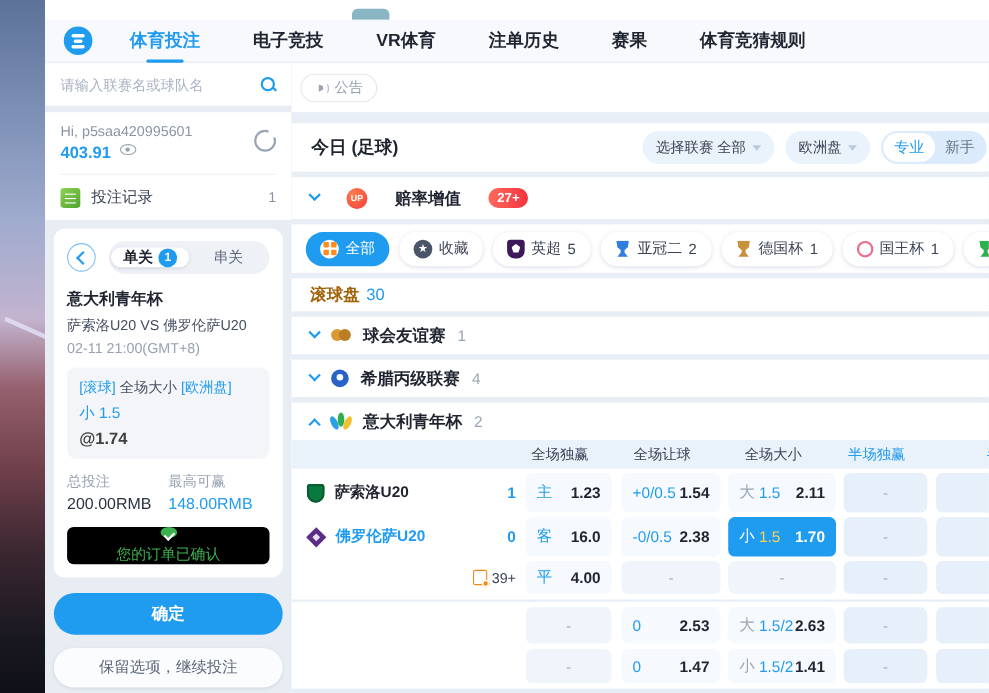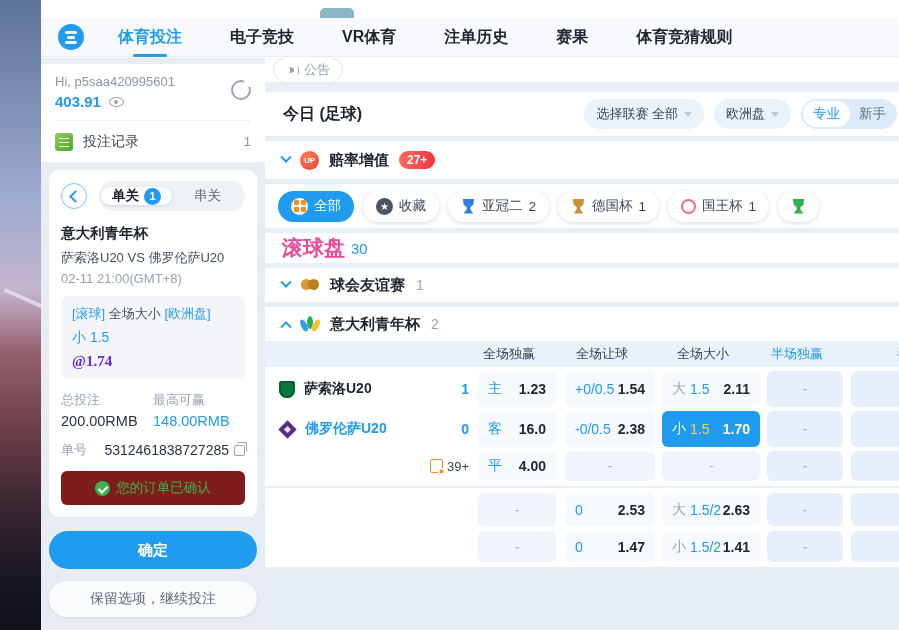--- a/index.html
+++ b/index.html
@@ -39,21 +39,21 @@
     background:transparent; font-family:inherit; }
   .search-row input::placeholder { color:#a9b3c4; }
   .search-icon { width:14px; height:14px; position:relative; flex:none; }
   .search-icon::before { content:""; position:absolute; left:0; top:0; width:9px; height:9px;
     border:2px solid #1f9bf0; border-radius:50%; }
   .search-icon::after { content:""; position:absolute; left:10px; top:10px; width:5px; height:2px;
     background:#1f9bf0; border-radius:1px; transform:rotate(45deg); }
 
   .user-card { margin-top:6px; background:#fff; padding:10px 14px 0; position:relative; }
   .greeting { font-size:13px; color:#8b95a5; }
-  .balance-row { display:flex; align-items:center; gap:8px; margin-top:4px; }
+  .balance-row { display:flex; align-items:flex-start; gap:8px; margin-top:4px; }
   .balance { font-size:15px; font-weight:bold; color:#1f9bf0; }
   .eye-icon { width:15px; height:10px; border:1.5px solid #98a2b2; border-radius:50%; position:relative; }
   .eye-icon::after { content:""; position:absolute; left:4px; top:2px; width:4px; height:4px;
     border-radius:50%; background:#98a2b2; }
   .refresh-icon { position:absolute; right:14px; top:16px; width:20px; height:20px;
     border:2px solid #9aa4b4; border-radius:50%; }
   .refresh-icon::after { content:""; position:absolute; right:-2px; top:-2px; width:7px; height:7px;
     background:#fff; }
   .record-row { display:flex; align-items:center; margin-top:10px; border-top:1px solid #eef1f5;
     height:42px; gap:10px; }
@@ -77,50 +77,50 @@
   .slip-tab.active { background:#fff; color:#1f2430; font-weight:bold; box-shadow:0 1px 3px rgba(120,130,150,.25); }
   .slip-badge { width:17px; height:17px; border-radius:50%; background:#1f9bf0; color:#fff;
     font-size:11px; font-weight:bold; display:flex; align-items:center; justify-content:center; }
   .slip-league { margin-top:13px; font-size:14.5px; font-weight:bold; color:#1f2430; }
   .slip-match  { margin-top:6px; font-size:13px; color:#454e60; }
   .slip-time   { margin-top:4px; font-size:13px; color:#97a1b1; }
   .sel-box { margin-top:10px; background:#f3f5f9; border-radius:8px; padding:9px 11px; }
   .sel-market { font-size:13px; color:#454e60; }
   .sel-market .blue { color:#1f9bf0; }
   .sel-pick { margin-top:6px; font-size:14px; color:#1f9bf0; }
-  .sel-odds { margin-top:6px; font-size:15px; font-weight:bold; color:#6d28d9;font-family:Liberation Serif, serif; }
+  .sel-odds { margin-top:6px; font-size:15px; font-weight:bold; color:#404040; }
   .totals { display:flex; margin-top:12px; }
   .totals .tcol { flex:1; }
   .tlabel { font-size:13px; color:#97a1b1; }
   .tvalue { margin-top:4px; font-size:14.5px; color:#2a3242; }
   .tvalue.blue { color:#1f9bf0; }
   .order-row { display:flex; align-items:center; margin-top:12px; }
   .order-label { font-size:13px; color:#97a1b1; }
   .order-no { margin-left:auto; font-size:14px; color:#2a3242; }
   .copy-icon { width:11px; height:11px; border:1.5px solid #9aa3b2; border-radius:2px;
     margin-left:5px; position:relative; background:#fff; }
   .copy-icon::before { content:""; position:absolute; left:2px; top:-4px; width:9px; height:9px;
     border:1.5px solid #9aa3b2; border-radius:2px; border-bottom:none; border-left:none; }
-  .confirm-banner { margin-top:12px; background:#7f1d1d; border-radius:6px; height:34px;
-    display:flex; align-items:center; justify-content:center; gap:6px; }
+  .confirm-banner { margin-top:12px; background:#000000; border-radius:6px; height:34px;
+    display:flex; align-items:center; justify-content:center; gap:6px;flex-direction:column; }
   .check-icon { width:15px; height:15px; border-radius:50%; background:#3db14f; position:relative; }
   .check-icon::after { content:""; position:absolute; left:5px; top:3px; width:4px; height:7px;
     border-right:2px solid #fff; border-bottom:2px solid #fff; transform:rotate(45deg); }
   .confirm-text { font-size:13.5px; color:#3db14f; }
   .confirm-btn { margin:14px 8px 0; height:38px; background:#1f9bf0; border:none; border-radius:19px;
     color:#fff; font-size:15px; font-weight:bold; width:208px; display:block; font-family:inherit; }
   .keep-btn { margin:12px 8px 0; height:36px; background:#fbfcfe; border:none; border-radius:18px;
     color:#5c6779; font-size:14px; width:208px; display:block; box-shadow:0 1px 3px rgba(130,140,160,.25);
     font-family:inherit; }
 
   
   .main { position:absolute; left:265px; top:58px; width:634px; height:572px;
     background:#e8eef5; overflow:hidden; }
   .band { background:#fff; }
-  .ann-band { height:24px; display:flex; align-items:center; padding-left:8px; margin-bottom:10px;font-family:Liberation Serif, serif; }
+  .ann-band { height:44px; display:flex; align-items:center; padding-left:8px; margin-bottom:10px;font-family:Liberation Serif, serif; }
   .ann-pill { height:26px; border:1px solid #e4e7ec; border-radius:14px; display:flex;
     align-items:center; gap:5px; padding:0 12px; color:#97a1b1; font-size:13px; }
   .megaphone-icon { width:13px; height:13px; position:relative; }
   .megaphone-icon::before { content:""; position:absolute; left:1px; top:3px; width:7px; height:7px;
     background:#9aa4b4; clip-path:polygon(0 30%,60% 0,60% 100%,0 70%); transform:scaleX(-1); }
   .megaphone-icon::after { content:""; position:absolute; left:8px; top:2px; width:4px; height:9px;
     border-right:1.5px solid #9aa4b4; border-radius:0 50% 50% 0; }
 
   .title-band { height:44px; display:flex; align-items:center; padding:0 2px 0 18px; margin-bottom:5px; }
   .page-title { font-size:16px; font-weight:bold; }
@@ -128,21 +128,21 @@
   .pill { background:#eaf2fb; border-radius:15px; height:30px; display:flex; align-items:center;
     padding:0 12px; font-size:13px; color:#3a4254; gap:6px; white-space:nowrap; }
   .caret-down { width:0; height:0; border-left:4px solid transparent; border-right:4px solid transparent;
     border-top:5px solid #b9c9de; }
   .mode-toggle { background:#dcebfb; border-radius:15px; height:30px; display:flex; align-items:center;
     padding:2px; white-space:nowrap; }
   .mode-pro { background:#fff; color:#1f9bf0; border-radius:13px; height:26px; display:flex;
     align-items:center; padding:0 10px; font-size:13.5px; }
   .mode-novice { color:#6a7587; padding:0 9px; font-size:13.5px; }
 
-  .boost-band { height:38px; display:flex; align-items:center; gap:10px; padding-left:17px; margin-bottom:5px; }
+  .boost-band { height:38px; display:flex; align-items:center; gap:25px; padding-left:17px; margin-bottom:5px; }
   .chev { width:8px; height:8px; border-right:2px solid #1f9bf0; border-bottom:2px solid #1f9bf0;
     flex:none; }
   .chev.down { transform:rotate(45deg) translate(-2px,-2px); }
   .chev.up   { transform:rotate(-135deg) translate(-2px,-2px); }
   .up-icon { width:19px; height:19px; border-radius:50%; background:radial-gradient(circle at 35% 30%,#ff7d4d,#f43b3b);
     color:#fff; font-size:8px; font-weight:bold; display:flex; align-items:center; justify-content:center; }
   .boost-label { font-size:15px; font-weight:bold; }
   .boost-badge { height:18px; border-radius:9px; background:linear-gradient(90deg,#ff6a5e,#f4333f);
     color:#fff; font-size:12px; font-weight:bold; display:flex; align-items:center; padding:0 8px; }
 
@@ -159,21 +159,21 @@
     font-size:10px; display:flex; align-items:center; justify-content:center; }
   .epl-icon { width:16px; height:17px; background:#3d195b; border-radius:3px 3px 7px 7px; position:relative; }
   .epl-icon::after { content:""; position:absolute; left:4px; top:4px; width:8px; height:8px;
     background:#fff; clip-path:polygon(50% 0,100% 40%,78% 100%,22% 100%,0 40%); }
   .trophy { width:15px; height:15px;
     clip-path:polygon(12% 0,88% 0,82% 42%,62% 58%,62% 74%,82% 100%,18% 100%,38% 74%,38% 58%,18% 42%); }
   .trophy.blue { background:#2f7fe0; } .trophy.amber { background:#c8913a; } .trophy.green { background:#2faf4e; }
   .ring-icon { width:15px; height:15px; border:2.5px solid #ef6a8a; border-radius:50%; }
 
   .live-band { height:30px; display:flex; align-items:center; padding-left:17px; gap:6px; margin-bottom:5px; }
-  .live-label { font-size:21px; font-weight:bold; color:#ec4899; }
+  .live-label { font-size:15px; font-weight:bold; color:#a16207; }
   .live-count { font-size:15px; color:#1f9bf0; }
 
   .section-band { height:34px; display:flex; align-items:center; gap:11px; padding-left:17px; margin-bottom:5px; }
   .section-name { font-size:15px; font-weight:bold; }
   .section-count { font-size:14px; color:#9aa5b5; }
   .friendly-icon { width:18px; height:12px; position:relative; }
   .friendly-icon::before,.friendly-icon::after { content:""; position:absolute; top:0; width:11px;
     height:11px; border-radius:50%; }
   .friendly-icon::before { left:0; background:#d99a33; }
   .friendly-icon::after { left:7px; background:#b97f22; }
@@ -248,20 +248,24 @@
     <span class="nav-tab active">体育投注</span>
     <span class="nav-tab">电子竞技</span>
     <span class="nav-tab">VR体育</span>
     <span class="nav-tab">注单历史</span>
     <span class="nav-tab">赛果</span>
     <span class="nav-tab">体育竞猜规则</span>
   </div>
 </div>
 
 <div class="sidebar">
+  <div class="search-row">
+    <input placeholder="请输入联赛名或球队名" style="">
+    <span class="search-icon"></span>
+  </div>
 
   <div class="user-card">
     <div class="greeting">Hi, p5saa420995601</div>
     <div class="balance-row">
       <span class="balance">403.91</span>
       <span class="eye-icon"></span>
     </div>
     <span class="refresh-icon"></span>
     <div class="record-row">
       <span class="record-icon"></span>
@@ -298,25 +302,20 @@
     <div class="totals">
       <div class="tcol">
         <div class="tlabel">总投注</div>
         <div class="tvalue">200.00RMB</div>
       </div>
       <div class="tcol">
         <div class="tlabel">最高可赢</div>
         <div class="tvalue blue">148.00RMB</div>
       </div>
     </div>
-    <div class="order-row">
-      <span class="order-label">单号</span>
-      <span class="order-no">5312461838727285</span>
-      <span class="copy-icon"></span>
-    </div>
     <div class="confirm-banner">
       <span class="check-icon"></span>
       <span class="confirm-text">您的订单已确认</span>
     </div>
   </div>
 
   <button class="confirm-btn">确定</button>
   <button class="keep-btn">保留选项，继续投注</button>
 </div>
 
@@ -362,20 +361,25 @@
           <i></i>
           <i></i>
         </span>
       <span>全部</span>
     </div>
     <div class="chip">
       <span class="star-icon">★</span>
       <span>收藏</span>
     </div>
     <div class="chip">
+      <span class="epl-icon"></span>
+      <span>英超</span>
+      <span>5</span>
+    </div>
+    <div class="chip">
       <span class="trophy blue"></span>
       <span>亚冠二</span>
       <span>2</span>
     </div>
     <div class="chip">
       <span class="trophy amber"></span>
       <span>德国杯</span>
       <span>1</span>
     </div>
     <div class="chip">
@@ -394,20 +398,26 @@
     <span class="live-count">30</span>
   </div>
 
   <div class="band section-band">
     <span class="chev down"></span>
     <span class="friendly-icon"></span>
     <span class="section-name">球会友谊赛</span>
     <span class="section-count">1</span>
   </div>
 
+  <div class="band section-band">
+    <span class="chev down"></span>
+    <span class="greek-icon"></span>
+    <span class="section-name">希腊丙级联赛</span>
+    <span class="section-count">4</span>
+  </div>
 
   <div class="band league-block">
     <div class="section-band" style="margin-bottom:0;">
       <span class="chev up"></span>
       <span class="italy-youth-icon">
           <i></i>
           <i></i>
           <i></i>
         </span>
       <span class="section-name">意大利青年杯</span>

